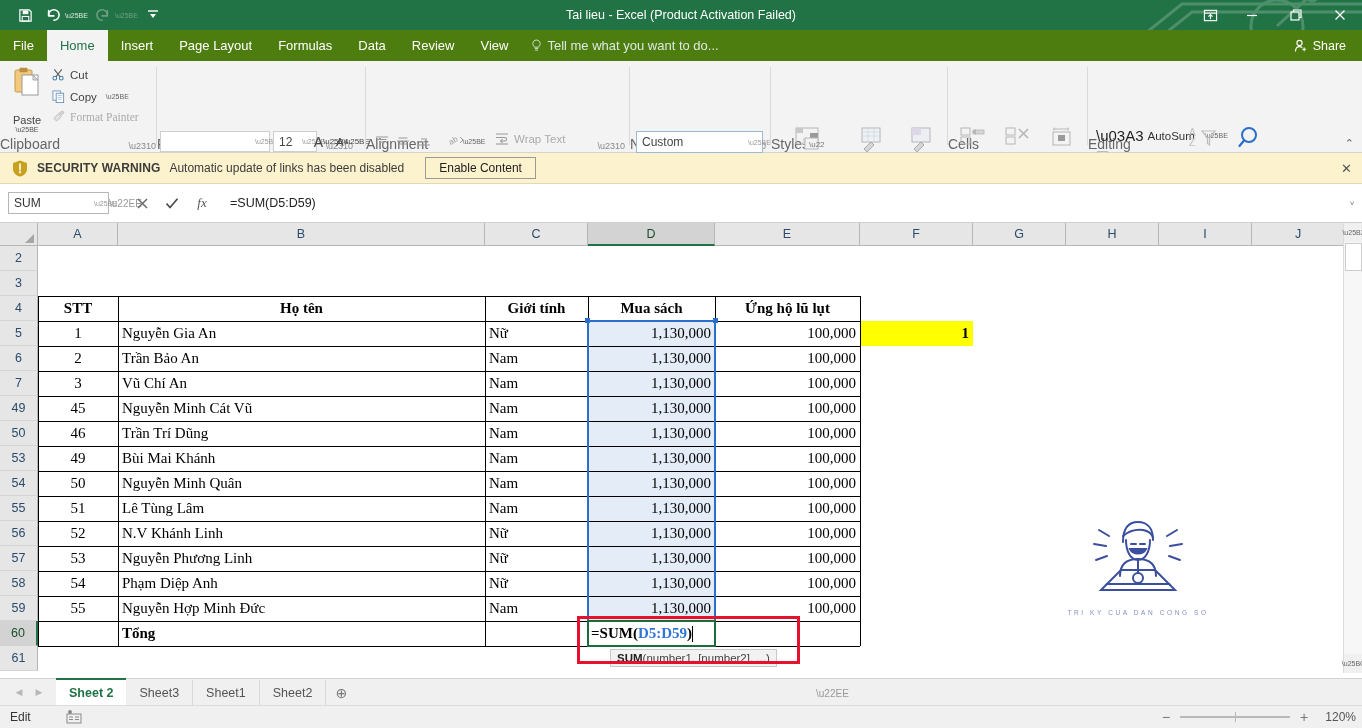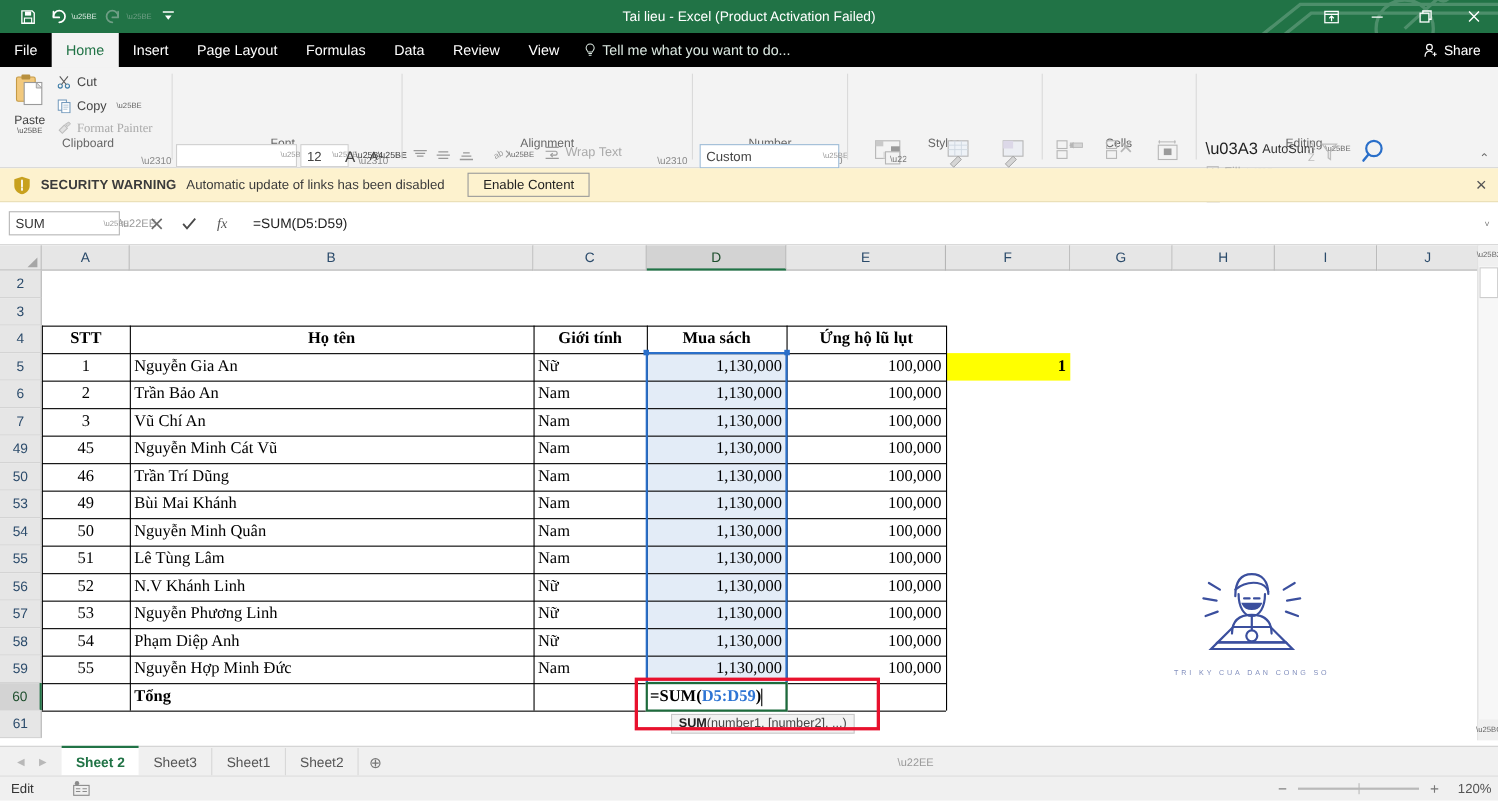--- a/index.html
+++ b/index.html
@@ -30,21 +30,21 @@
   }
   .wincontrols { position: absolute; right: 0; top: 0; height: 30px; display: flex; }
   .wc { width: 44px; height: 30px; display: flex; align-items: center; justify-content: center;
     color: #fff; font-size: 13px; }
   .wc.ribbondisp { width: 40px; }
   .wc.close { font-size: 16px; }
 
   
   .tabbar {
     position: absolute; left: 0; top: 30px; width: 1362px; height: 31px;
-    background: #000000;
+    background: #4d7c0f;
   }
   .tabs { display: flex; height: 31px; align-items: stretch; }
   .tab {
     padding: 0 13px; height: 31px; line-height: 31px; color: #fff; font-size: 13px; white-space: nowrap;
   }
   .tab.active { background: #f3f3f3; color: #217346; }
   .tellme { display: flex; align-items: center; gap: 5px; padding: 0 10px; color: #dce9e2; font-size: 13px; height: 31px; }
   .bulb { width: 11px; height: 14px; display: block; }
   .sharebtn {
     position: absolute; right: 8px; top: 4px; height: 23px;
@@ -53,29 +53,29 @@
   }
 
   
   .ribbon {
     position: absolute; left: 0; top: 61px; width: 1362px; height: 92px;
     background: #f3f3f3; border-bottom: 1px solid #d4d4d4;
   }
   .group { position: absolute; top: 0; height: 92px; }
   .group-sep { position: absolute; top: 6px; width: 1px; height: 78px; background: #dadada; }
   .group-label {
-    position: absolute; bottom: 16px; width: 100%; text-align: center;
-    font-size: 11px; color: #666;
+    position: absolute; bottom: 1px; width: 100%; text-align: left;
+    font-size: 14px; color: #666;
   }
   .dlg-launcher { position: absolute; bottom: 2px; right: 4px; font-size: 9px; color: #888; }
 
   
   .paste-btn { position: absolute; left: 6px; top: 6px; width: 42px; text-align: center; }
   .clip-icon { width: 28px; height: 30px; margin: 0 auto; display: block; }
-  .paste-label { font-size: 11px; color: #444; margin-top: 7px; }
+  .paste-label { font-size: 11px; color: #444; margin-top: 17px; }
   .paste-caret { font-size: 7px; color: #555; }
   .clip-item { position: absolute; display: flex; align-items: center; gap: 5px; font-size: 11.5px; color: #444; }
   .clip-item.dis { color: #aaa; }
 
   
   .fontname-box {
     position: absolute; left: 160px; top: 70px; width: 110px; height: 21px;
     border: 1px solid #cfcfcf; background: #fff; display: flex; align-items: center;
   }
   .fontsize-box {

